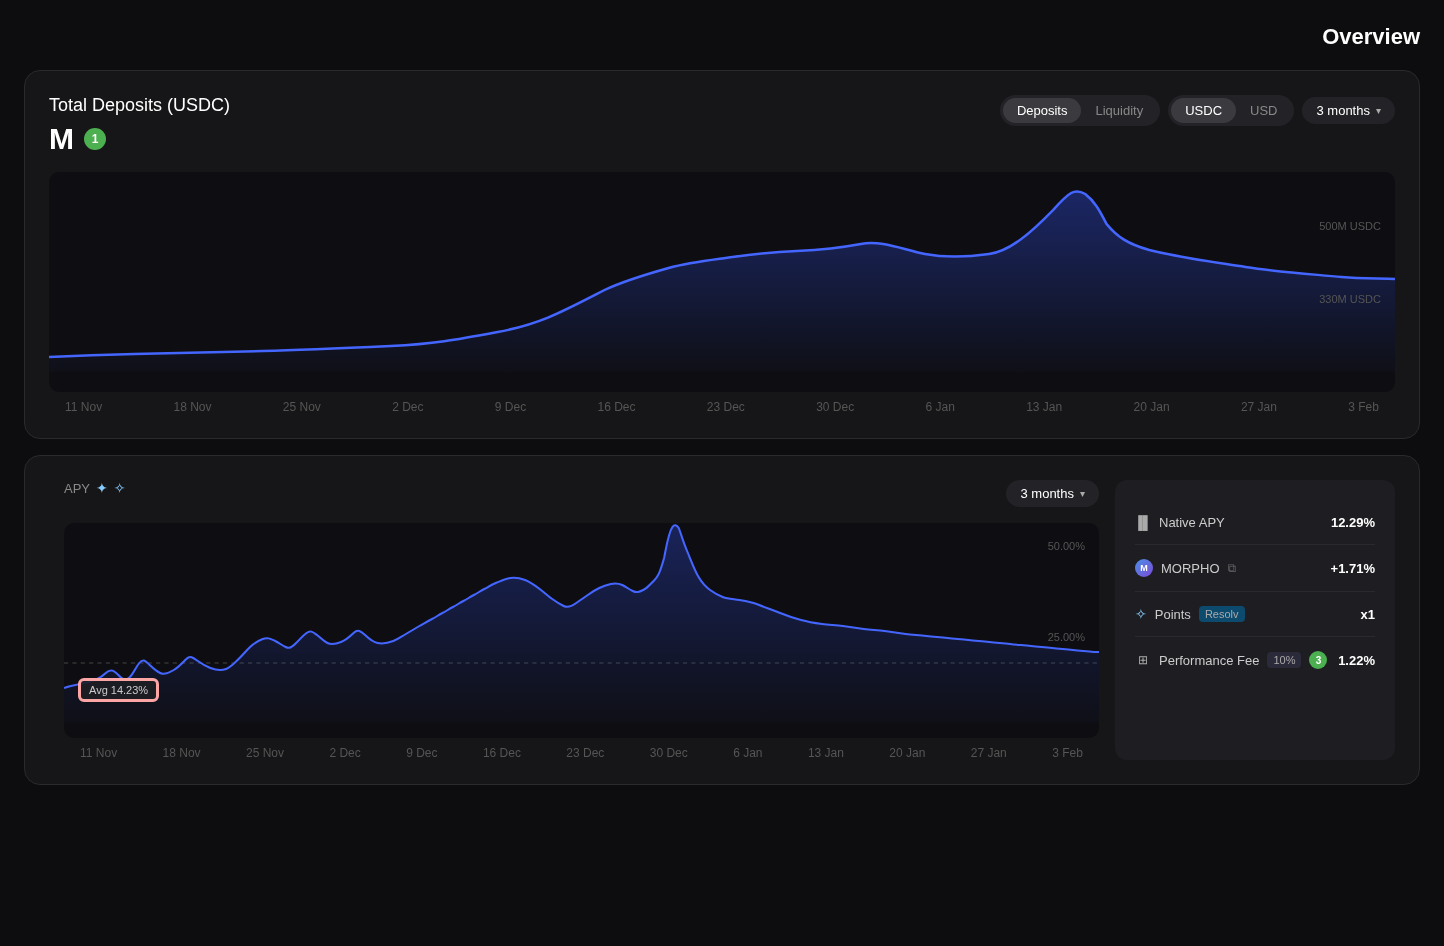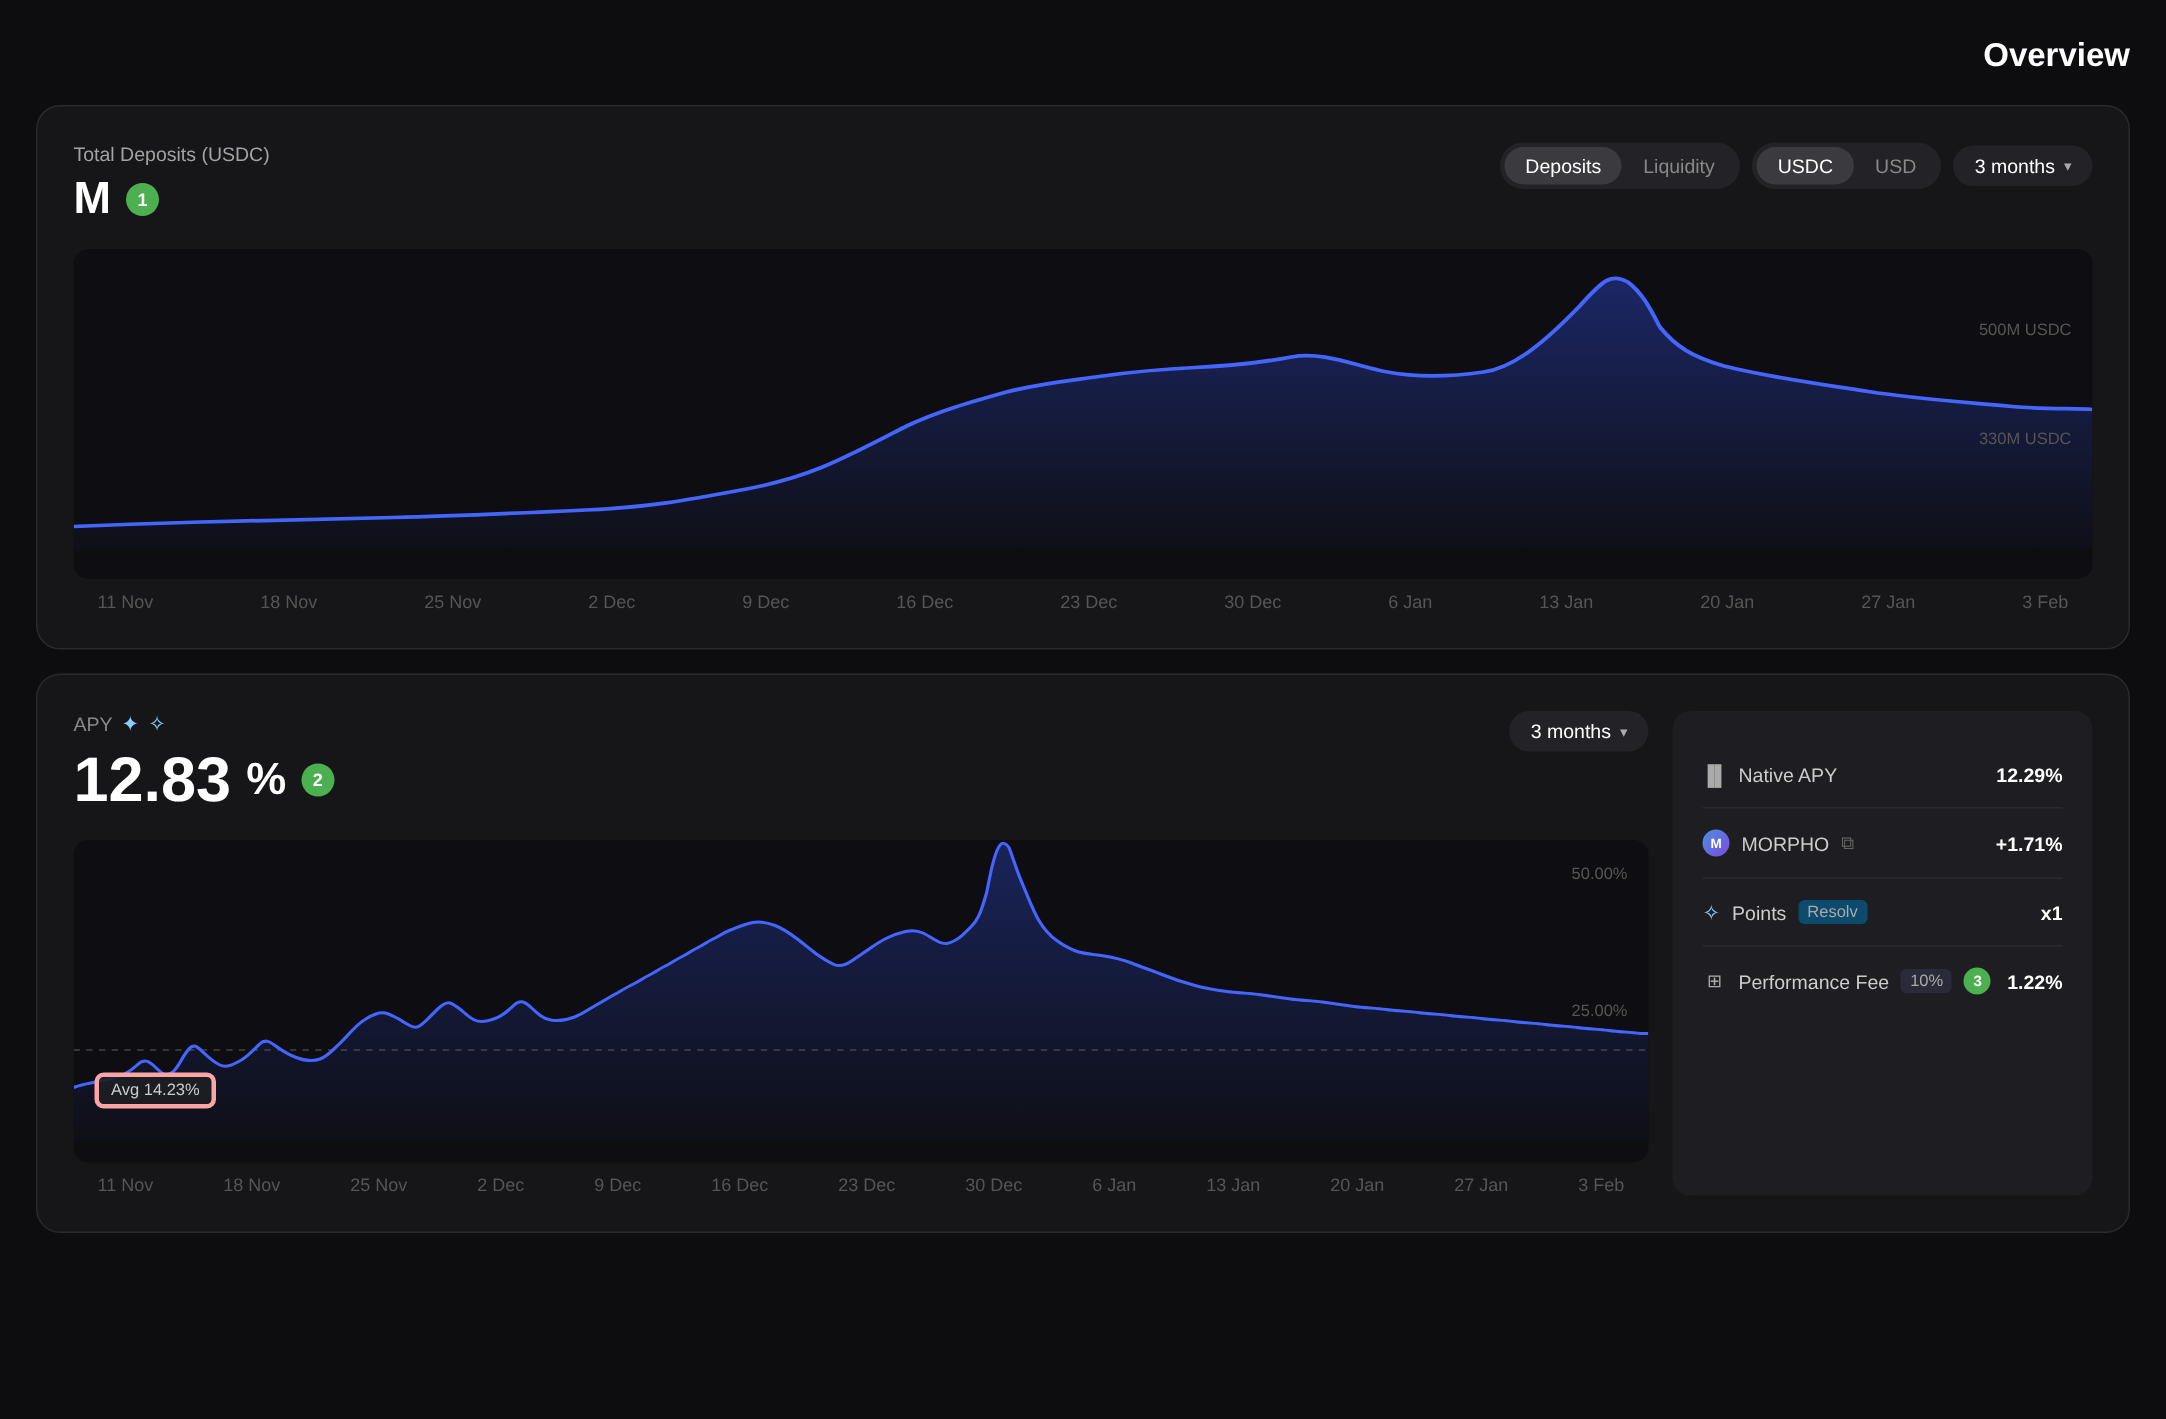--- a/index.html
+++ b/index.html
@@ -24,22 +24,22 @@
       margin-bottom: 16px;
       border: 1px solid #2a2a2e;
     }
     .card-header {
       display: flex;
       align-items: flex-start;
       justify-content: space-between;
       margin-bottom: 16px;
     }
     .card-label {
-      font-size: 13px;
-      color: #a3a3a3;
+      font-size: 18px;
+      color: #ffffff;
       margin-bottom: 6px;
     }
     .card-value {
       font-size: 42px;
       font-weight: 700;
       color: #fff;
       display: flex;
       align-items: center;
       gap: 10px;
     }
@@ -145,20 +145,21 @@
     .y-label {
       position: absolute;
       right: 14px;
       font-size: 11px;
       color: #555;
     }
     
     .bottom-card {
       display: flex;
       gap: 16px;
+      margin-left: 15px;
     }
     .bottom-left {
       flex: 1;
     }
     .bottom-right {
       width: 280px;
       background: #1e1e22;
       border-radius: 12px;
       padding: 20px;
       display: flex;
@@ -331,25 +332,20 @@
 <div class="card">
   <div class="bottom-card">
     <div class="bottom-left">
       <div class="card-header">
         <div class="apy-header-left">
           <div class="apy-label-row">
             <span>APY</span>
             <span class="star-icon">✦</span>
             <span class="star-icon">✧</span>
           </div>
-          <div class="card-value">
-            <span>12.83</span>
-            <span class="unit">%</span>
-            <span class="badge">2</span>
-          </div>
         </div>
         <button class="dropdown-btn">
           <span>3 months</span>
           <span class="chevron">▾</span>
         </button>
       </div>
 
       <div class="chart-area" style="height: 215px; position: relative;">
         <svg width="100%" height="200" viewBox="0 0 990 200" preserveAspectRatio="none">
           <defs>

